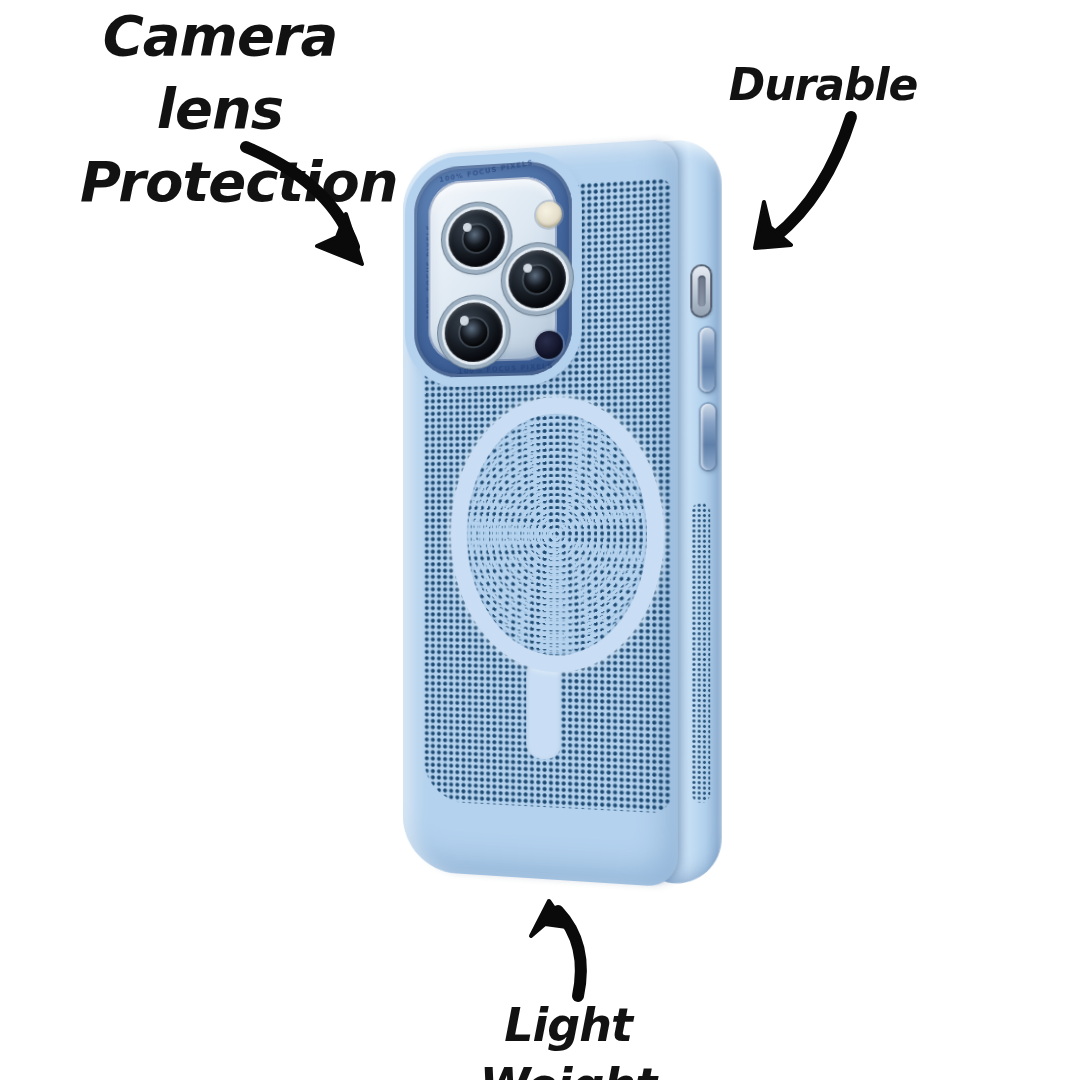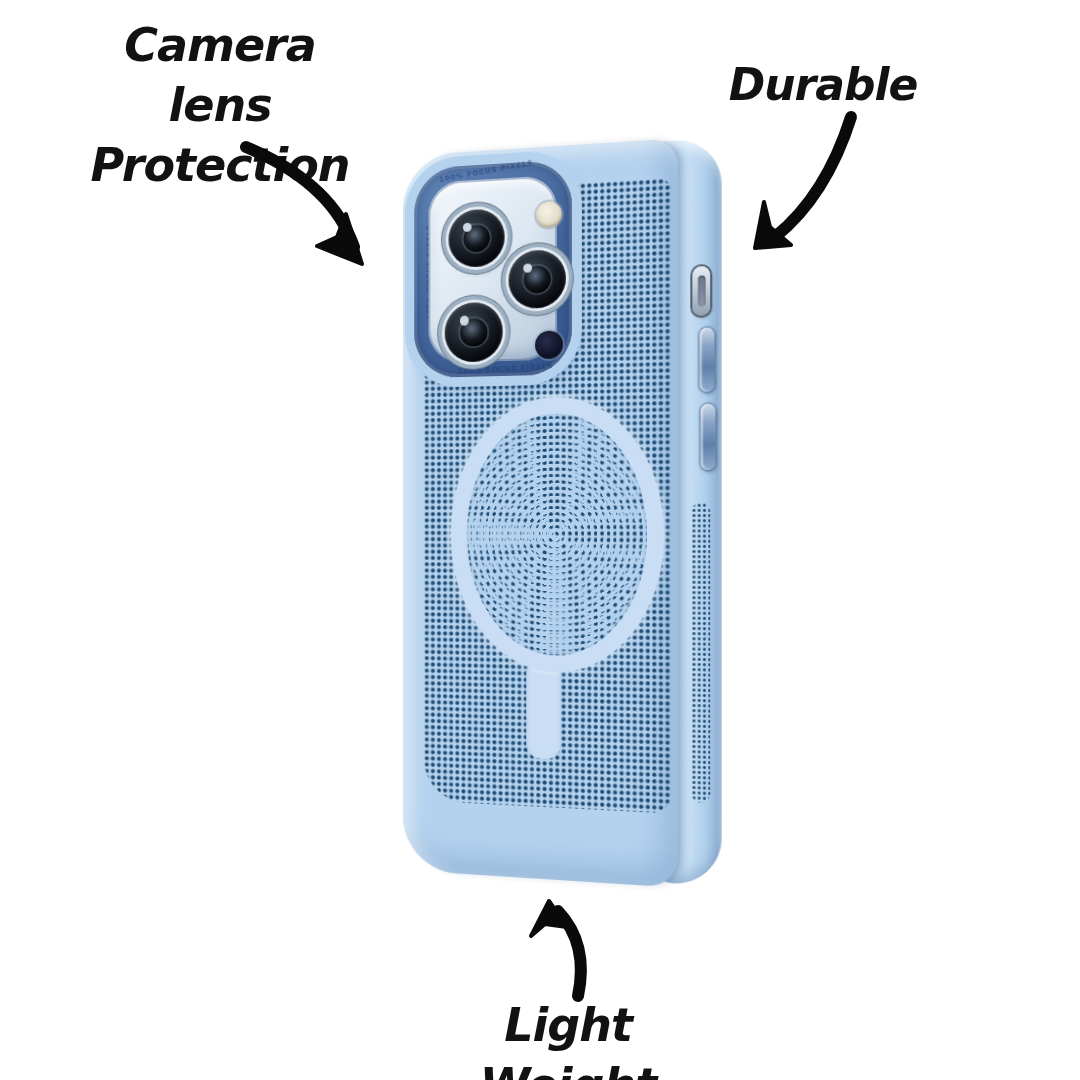--- a/index.html
+++ b/index.html
@@ -7,21 +7,21 @@
     position:relative;width:1080px;height:1080px;overflow:hidden;
     background:#ffffff;font-family:"DejaVu Sans", sans-serif;
   }
 
   
   .label{
     position:absolute;color:#121212;font-style:italic;font-weight:bold;
     text-align:center;letter-spacing:-1px;line-height:1.3;
     font-family:"DejaVu Sans", sans-serif;
   }
-  .label-camera{left:80px;top:16px;width:280px;font-size:46px;}
+  .label-camera{left:80px;top:0;width:280px;font-size:56px;}
   .label-durable{left:728px;top:56px;width:190px;font-size:44px;}
   .label-weight{left:418px;top:996px;width:300px;font-size:46px;}
 
   
   .arrows{position:absolute;left:0;top:0;width:1080px;height:1080px;pointer-events:none;}
   .arrows path{fill:none;stroke:#0a0a0a;stroke-width:12;stroke-linecap:round;}
   .arrows polygon{fill:#0a0a0a;stroke:#0a0a0a;stroke-width:4;stroke-linejoin:round;}
 
   
   .phone{

